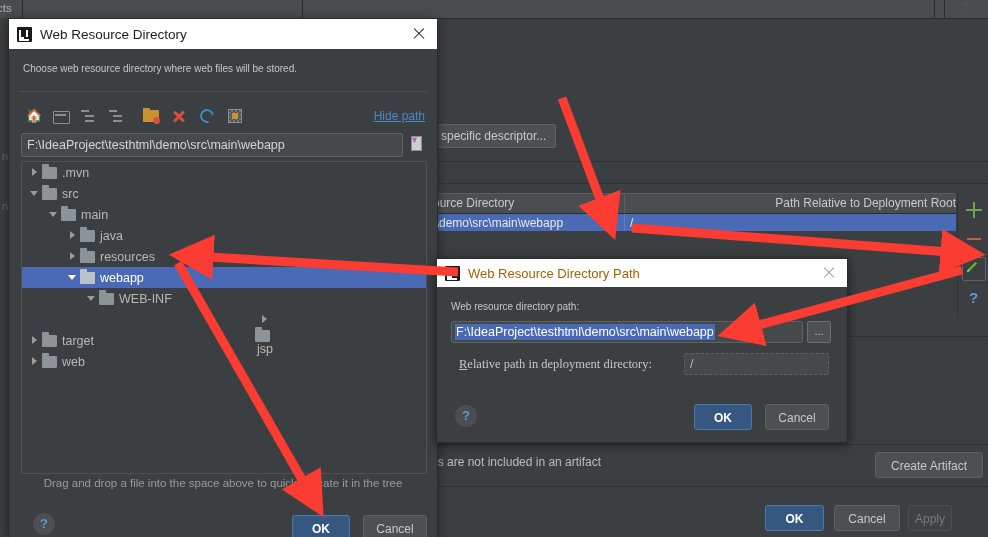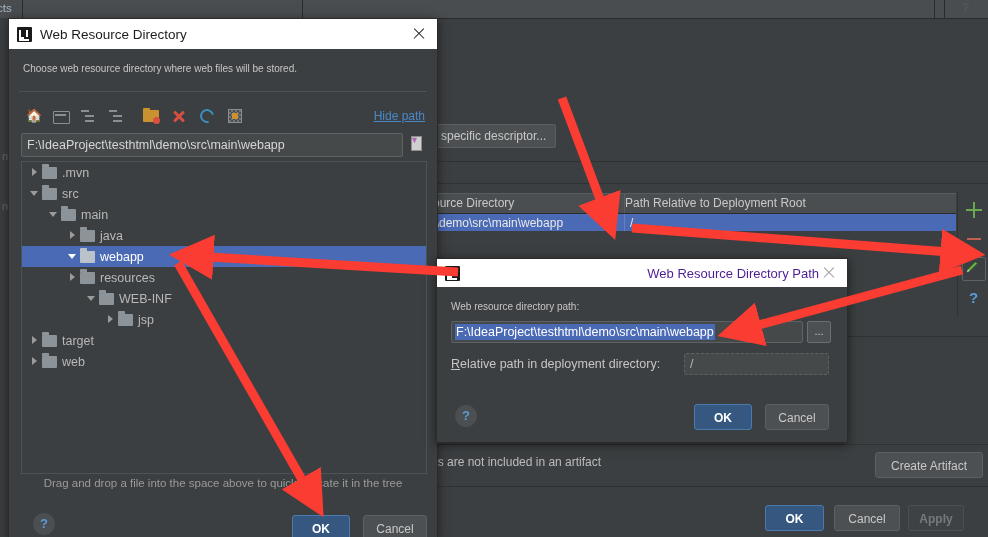--- a/index.html
+++ b/index.html
@@ -51,21 +51,21 @@
   }
 
   
   .tbl { position: absolute; left: 431px; top: 193px; width: 525px; }
   .tbl-head {
     display: flex; height: 19px; background: #4b4e50;
     border-top: 1px solid #5a5d5f; border-bottom: 1px solid #2b2b2b;
     font-size: 12px; color: #c9c9c9;
   }
   .tbl-head .c1 { width: 191px; padding-left: 2px; line-height: 19px; border-right: 1px solid #5a5d5f; }
-  .tbl-head .c2 { flex: 1; line-height: 19px; text-align: left; }
+  .tbl-head .c2 { flex: 1; line-height: 19px; text-align: right; }
   .tbl-row {
     display: flex; height: 19px; background: #4a6ab5;
     border-bottom: 1px solid #2b2b2b;
     font-size: 12px; color: #e8e8e8;
   }
   .tbl-row .c1 { width: 191px; padding-left: 2px; line-height: 19px; border-right: 1px solid #6580c0; }
   .tbl-row .c2 { flex: 1; line-height: 19px; padding-left: 5px; }
   .tbl-body {
     position: absolute; left: 431px; top: 231px; width: 525px; height: 105px;
     background: #3c3f41; border-bottom: 1px solid #2f3133;
@@ -100,21 +100,21 @@
   .btn {
     height: 26px; border-radius: 3px; font-size: 12px;
     text-align: center; line-height: 26px; box-sizing: border-box;
   }
   .btn-default { background: #365880; border: 1px solid #4a7aac; color: #ffffff; font-weight: bold; }
   .btn-normal  { background: #4c5052; border: 1px solid #5e6060; color: #c8c8c8; }
   .btn-disabled{ background: #3f4244; border: 1px solid #4c4f51; color: #777a7c; }
 
   .bg-ok     { position: absolute; left: 765px; top: 505px; width: 59px; }
   .bg-cancel { position: absolute; left: 834px; top: 505px; width: 66px; }
-  .bg-apply  { position: absolute; left: 908px; top: 505px; width: 56px; font-weight: bold; }
+  .bg-apply  { position: absolute; left: 908px; top: 505px; width: 44px; }
 
   .help-top-right {
     position: absolute; left: 962px; top: 0px; font-size: 13px; color: #55585a;
   }
 
   
   .chooser {
     position: absolute; left: 8px; top: 18px; width: 428px; height: 519px;
     background: #3c3f41; border: 1px solid #2b2b2b;
     box-shadow: 0 2px 10px rgba(0,0,0,0.5);
@@ -251,37 +251,37 @@
   
   .pathdlg {
     position: absolute; left: 436px; top: 258px; width: 410px; height: 183px;
     background: #3c3f41; border: 1px solid #2b2b2b;
     box-shadow: 0 2px 10px rgba(0,0,0,0.55);
   }
   .pathdlg-title {
     height: 28px; background: #ffffff; display: flex; align-items: center; padding: 0 8px;
     box-sizing: border-box;
   }
-  .pathdlg-title .ttl { font-size: 13px; color: #4c1d95; flex: 1; text-align: right; }
+  .pathdlg-title .ttl { font-size: 13px; color: #a16207; flex: 1; }
   .pd-label1 { position: absolute; left: 14px; top: 42px; font-size: 10px; color: #c6c6c6; }
   .pd-input-row { position: absolute; left: 14px; top: 62px; display: flex; align-items: center; }
   .pd-input {
     width: 352px; height: 22px; box-sizing: border-box;
     background: #45494a; border: 1px solid #5e6264; border-radius: 2px;
     padding: 0 3px; display: flex; align-items: center;
   }
   .pd-input .selected-text {
     background: #4a6ab5; color: #ffffff; font-size: 12.5px; padding: 1px 1px;
   }
   .pd-browse {
     width: 24px; height: 22px; margin-left: 4px; box-sizing: border-box;
     background: #4c5052; border: 1px solid #6a6e70; border-radius: 2px;
     color: #c8c8c8; font-size: 11px; text-align: center; line-height: 18px;
   }
-  .pd-label2 { position: absolute; left: 14px; top: 98px; font-size: 12.5px; color: #c6c6c6; }
+  .pd-label2 { position: absolute; left: 22px; top: 98px; font-size: 12.5px; color: #c6c6c6; font-family: Liberation Serif, serif; }
   .pd-label2 u { text-decoration: underline; }
   .pd-input2 {
     position: absolute; left: 247px; top: 94px; width: 145px; height: 22px; box-sizing: border-box;
     background: #45494a; border: 1px dashed #5e6264; border-radius: 2px;
     color: #b8b8b8; font-size: 12.5px; padding: 0 5px; line-height: 20px;
   }
   .pd-help {
     position: absolute; left: 18px; top: 146px; width: 22px; height: 22px;
     border-radius: 50%; background: #4b4f51; color: #5b9bd5;
     font-weight: bold; font-size: 13px; text-align: center; line-height: 22px;
@@ -425,36 +425,36 @@
         <div class="trow" style="padding-left: 25px;">
           <span class="tri open"></span>
           <span class="folder-ic"></span>
           <span>main</span>
         </div>
         <div class="trow" style="padding-left: 44px;">
           <span class="tri closed"></span>
           <span class="folder-ic"></span>
           <span>java</span>
         </div>
+        <div class="trow" style="padding-left: 44px;">
+          <span class="tri closed"></span>
+          <span class="folder-ic"></span>
+          <span>resources</span>
+        </div>
         <div class="trow sel" style="padding-left: 44px;">
           <span class="tri open"></span>
           <span class="folder-ic"></span>
           <span>webapp</span>
         </div>
-        <div class="trow" style="padding-left: 44px;">
-          <span class="tri closed"></span>
-          <span class="folder-ic"></span>
-          <span>resources</span>
-        </div>
         <div class="trow" style="padding-left: 63px;">
           <span class="tri open"></span>
           <span class="folder-ic"></span>
           <span>WEB-INF</span>
         </div>
-        <div class="trow" style="padding-left: 82px;">
+        <div class="trow" style="padding-left: 82px; flex-direction: column;">
           <span class="tri closed"></span>
           <span class="folder-ic"></span>
           <span>jsp</span>
         </div>
         <div class="trow" style="padding-left: 6px;">
           <span class="tri closed"></span>
           <span class="folder-ic"></span>
           <span>target</span>
         </div>
         <div class="trow" style="padding-left: 6px;">

